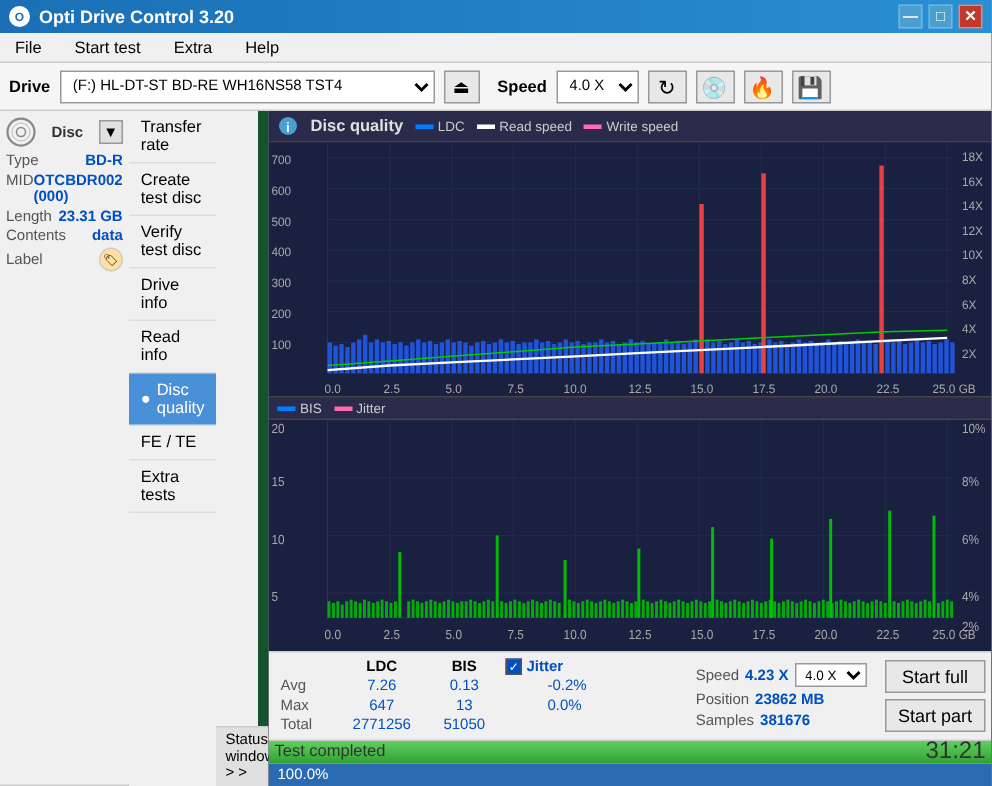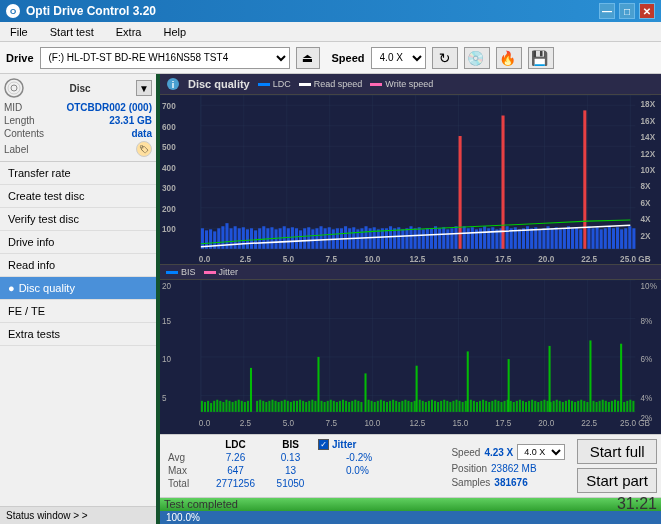--- a/index.html
+++ b/index.html
@@ -23,21 +23,21 @@
     .drive-select { font-size: 10px; background: white; border: 1px solid #999; padding: 2px 4px; height: 22px; width: 250px; }
     .eject-btn { width: 24px; height: 22px; background: #e8e8e8; border: 1px solid #999; display: flex; align-items: center; justify-content: center; cursor: pointer; font-size: 12px; }
     .speed-label { font-size: 11px; font-weight: bold; margin-left: 6px; }
     .speed-select { font-size: 10px; background: white; border: 1px solid #999; padding: 2px 4px; height: 22px; width: 55px; }
     .toolbar-icon-btn { width: 26px; height: 22px; background: #e8e8e8; border: 1px solid #999; display: flex; align-items: center; justify-content: center; cursor: pointer; font-size: 14px; }
 
     
     .main { display: flex; height: calc(524px - 22px - 20px - 32px); }
 
     
-    .left-panel { width: 160px; background: #f0f0f0; border-right: 4px solid #14532d; display: flex; flex-direction: column; }
+    .left-panel { width: 179px; background: #f0f0f0; border-right: 7px solid #14532d; display: flex; flex-direction: row; }
     .disc-info-panel { padding: 4px; border-bottom: 1px solid #ccc; }
     .disc-header { display: flex; align-items: center; justify-content: space-between; margin-bottom: 4px; }
     .disc-expand { width: 16px; height: 16px; background: #e0e0e0; border: 1px solid #999; display: flex; align-items: center; justify-content: center; cursor: pointer; font-size: 10px; }
     .disc-row { display: flex; justify-content: space-between; margin-bottom: 2px; font-size: 10px; }
     .disc-row-label { color: #555; }
     .disc-row-value { color: #0050c0; font-weight: bold; }
     .disc-row-value.blue { color: #0050c0; }
     .label-row { display: flex; justify-content: space-between; align-items: center; font-size: 10px; }
     .label-icon { width: 16px; height: 16px; background: #ffe0a0; border: 1px solid #ccc; border-radius: 8px; font-size: 8px; display: flex; align-items: center; justify-content: center; }
 
@@ -58,21 +58,21 @@
     .legend-item { display: flex; align-items: center; gap: 3px; font-size: 9px; color: #ccc; }
     .legend-color { width: 12px; height: 3px; }
     .legend-color.ldc { background: #0080ff; }
     .legend-color.read { background: white; }
     .legend-color.write { background: #ff69b4; }
     .legend-color.bis { background: #0080ff; }
     .legend-color.jitter { background: #ff69b4; }
 
     .bottom-section { height: 90px; background: #f0f0f0; border-top: 1px solid #ccc; display: flex; flex-direction: column; }
     .stats-row { display: flex; align-items: stretch; flex: 1; }
-    .action-btn { background: #e8e8e8; border: 1px solid #999; padding: 3px 8px; font-size: 15px; cursor: pointer; white-space: nowrap; }
+    .action-btn { background: #e8e8e8; border: 1px solid #999; padding: 3px 8px; font-size: 12px; cursor: pointer; white-space: nowrap; }
 
     
     .progress-bar-container { height: 16px; background: #e0e0e0; display: flex; align-items: center; position: relative; border-top: 1px solid #ccc; }
     .progress-bar-fill { height: 100%; background: linear-gradient(to bottom, #60d060, #30a030); }
     .progress-text { position: absolute; right: 4px; font-size: 16px; color: #333; }
     .progress-status-left { position: absolute; left: 4px; font-size: 11px; color: #333; }
 
     
     .bottom-status { height: 16px; background: #2a6ab0; color: white; display: flex; align-items: center; padding: 0 6px; font-size: 10px; gap: 8px; }
 
@@ -123,20 +123,24 @@
 
     <div class="disc-info-panel">
       <div class="disc-header">
         <svg width="20" height="20">
           <circle cx="10" cy="10" r="9" fill="none" stroke="#888" stroke-width="1.5"></circle>
           <circle cx="10" cy="10" r="3" fill="none" stroke="#888" stroke-width="1"></circle>
           <circle cx="10" cy="10" r="6" fill="none" stroke="#aaa" stroke-width="0.5"></circle>
         </svg>
         <span style="font-size:10px;font-weight:bold;color:#333;">Disc</span>
         <div class="disc-expand">▼</div>
+      </div>
+      <div class="disc-row">
+        <span class="disc-row-label">Type</span>
+        <span class="disc-row-value">BD-R</span>
       </div>
       <div class="disc-row">
         <span class="disc-row-label">MID</span>
         <span class="disc-row-value">OTCBDR002 (000)</span>
       </div>
       <div class="disc-row">
         <span class="disc-row-label">Length</span>
         <span class="disc-row-value">23.31 GB</span>
       </div>
       <div class="disc-row">
@@ -201,21 +205,21 @@
         </div>
         <div class="legend-item">
           <div class="legend-color write"></div>
           <span>Write speed</span>
         </div>
       </div>
     </div>
 
     <div class="charts-container">
 
-      <div class="chart-section" style="flex:1.1;font-weight:bold;">
+      <div class="chart-section" style="flex:1.1;">
         <svg width="100%" height="100%" viewBox="0 0 490 165" preserveAspectRatio="none" style="display:block;background:#1a2040;">
 
           <rect width="490" height="165" fill="#1a2040"></rect>
 
           <line x1="40" y1="0" x2="40" y2="150" stroke="#2a3a5a" stroke-width="0.5"></line>
           <line x1="40" y1="0" x2="480" y2="0" stroke="#2a3a5a" stroke-width="0.5"></line>
 
           <text x="2" y="14" fill="#aaa" font-size="8">700</text>
           <text x="2" y="34" fill="#aaa" font-size="8">600</text>
           <text x="2" y="54" fill="#aaa" font-size="8">500</text>
@@ -623,21 +627,21 @@
           <div style="padding: 4px 8px; font-size:10px; display:flex;flex-direction:column;gap:3px;justify-content:center;">
             <div style="display:flex;align-items:center;gap:4px;">
               <span style="color:#555;">Speed</span>
               <span style="color:#0050c0;font-weight:bold;">4.23 X</span>
               <select style="font-size:9px;background:white;border:1px solid #999;padding:1px 2px;height:16px;width:48px;">
                 <option>4.0 X</option>
               </select>
             </div>
             <div style="display:flex;align-items:center;gap:4px;">
               <span style="color:#555;">Position</span>
-              <span style="color:#0050c0;font-weight:normal;">23862 MB</span>
+              <span style="color:#0050c0;font-weight:bold;">23862 MB</span>
             </div>
             <div style="display:flex;align-items:center;gap:4px;">
               <span style="color:#555;">Samples</span>
               <span style="color:#0050c0;font-weight:bold;">381676</span>
             </div>
           </div>
 
           <div style="padding:4px;display:flex;flex-direction:column;gap:4px;justify-content:center;">
             <button class="action-btn">Start full</button>
             <button class="action-btn">Start part</button>

